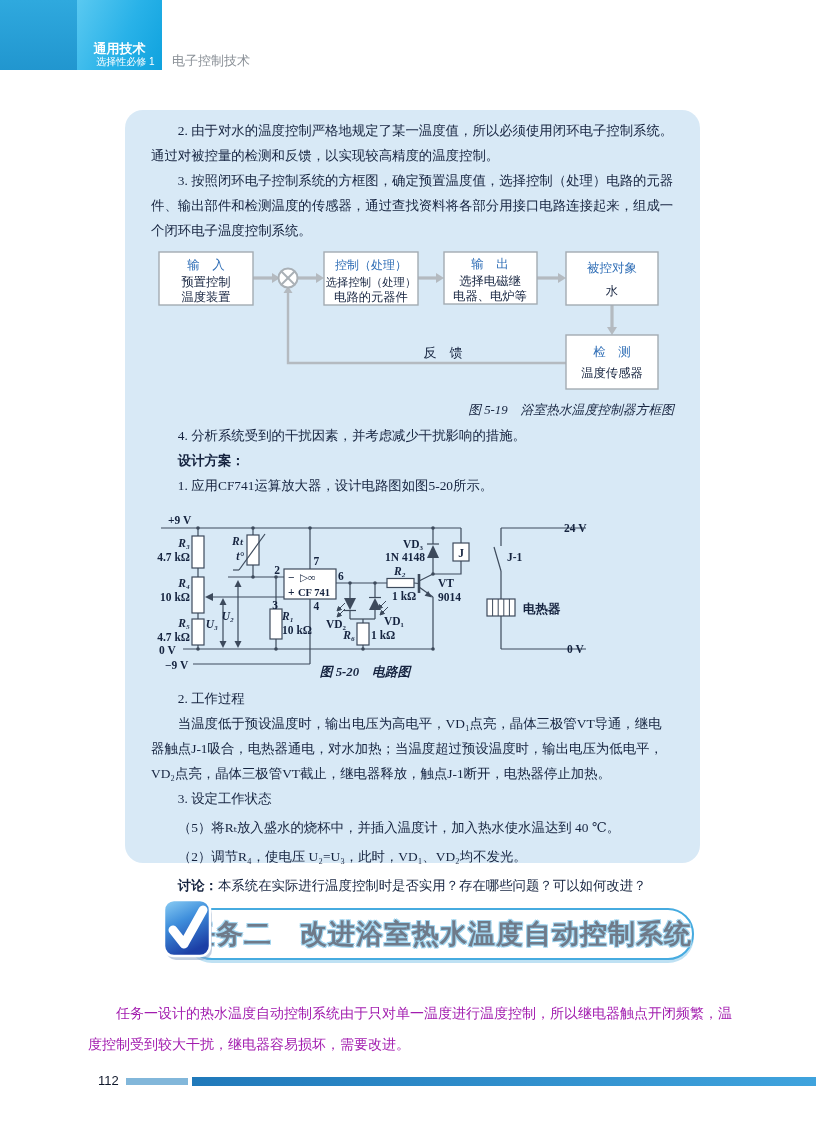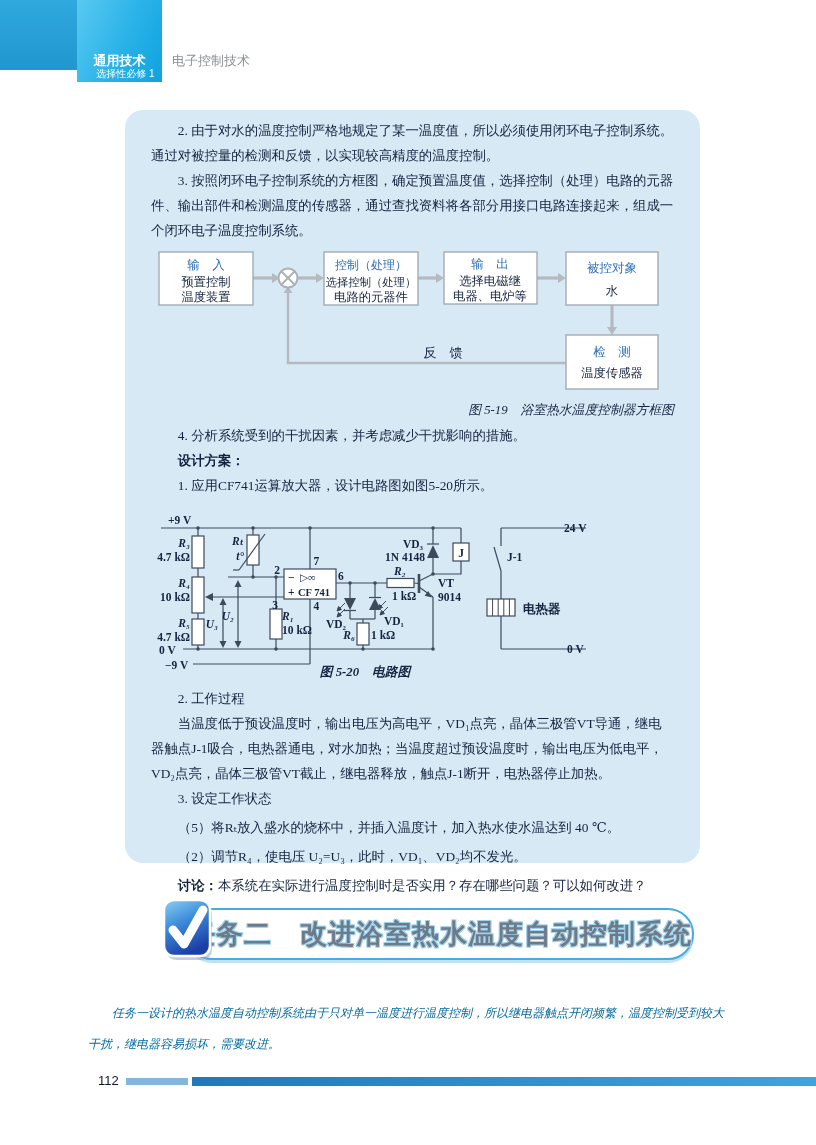--- a/index.html
+++ b/index.html
@@ -1,21 +1,21 @@
 <!DOCTYPE html>
 <html><head>
 <meta charset="utf-8">
 <style>
   html,body{margin:0;padding:0;background:#ffffff;}
   .page{position:relative;width:816px;height:1145px;background:#fff;overflow:hidden;
         font-family:"Liberation Serif","DejaVu Serif",serif;color:#15233f;}
   
   .hdr-dark{position:absolute;left:0;top:0;width:77px;height:70px;
             background:linear-gradient(180deg,#2fa9de,#2196cf);}
-  .hdr-cyan{position:absolute;left:77px;top:0;width:85px;height:82px;
+  .hdr-cyan{position:absolute;left:77px;top:0;width:85px;height:70px;
             background:linear-gradient(115deg,#5ac9f1 0%,#29b2e8 55%,#0fa2de 100%);
             border-right:3px solid #fff;}
   .hdr-series{position:absolute;left:0;bottom:3px;width:100%;text-align:center;color:#fff;
               font-family:"Liberation Sans","DejaVu Sans",sans-serif;line-height:1.1;}
   .hdr-series .t1{font-size:13px;font-weight:bold;display:block;}
   .hdr-series .t2{font-size:10px;display:block;padding-left:12px;}
   .hdr-book{position:absolute;left:172px;top:52px;font-size:13px;color:#8a9097;
             font-family:"Liberation Sans","DejaVu Sans",sans-serif;}
   
   .content-box{position:absolute;left:125px;top:110px;width:575px;height:753px;
@@ -41,22 +41,22 @@
   
   .task-banner{position:absolute;left:160px;top:896px;width:534px;height:70px;}
   .banner-pill{position:absolute;left:26px;top:12px;width:504px;height:48px;background:#fff;
                border:2px solid #46abe0;border-radius:26px;box-shadow:0 3px 0 #bfe1f3;
                display:flex;align-items:center;justify-content:center;}
   .banner-title{font-family:"Liberation Sans","DejaVu Sans",sans-serif;font-weight:bold;
                 font-size:27px;color:#6f7a89;letter-spacing:1px;white-space:nowrap;
                 text-shadow:-1px -1px 0 #9fd4ef,1px -1px 0 #9fd4ef,-1px 1px 0 #9fd4ef,1px 1px 0 #9fd4ef;}
   .banner-icon{position:absolute;left:0;top:0;}
   
-  .body-para{position:absolute;left:88px;top:998px;width:646px;font-size:12px;
-             line-height:31px;color:#0369a1;text-indent:2em;font-style:italic;}
+  .body-para{position:absolute;left:88px;top:998px;width:646px;font-size:14px;
+             line-height:31px;color:#a21caf;text-indent:2em;}
   
   .footer-num{position:absolute;left:98px;top:1073px;font-size:13px;color:#0f172a;
               font-family:"Liberation Sans","DejaVu Sans",sans-serif;}
   .footer-bar-light{position:absolute;left:126px;top:1078px;width:62px;height:7px;background:#82b7da;}
   .footer-bar-dark{position:absolute;left:192px;top:1077px;width:624px;height:9px;
                    background:linear-gradient(90deg,#2079ba,#3fa3dd);}
 </style>
 </head>
 <body>
 

